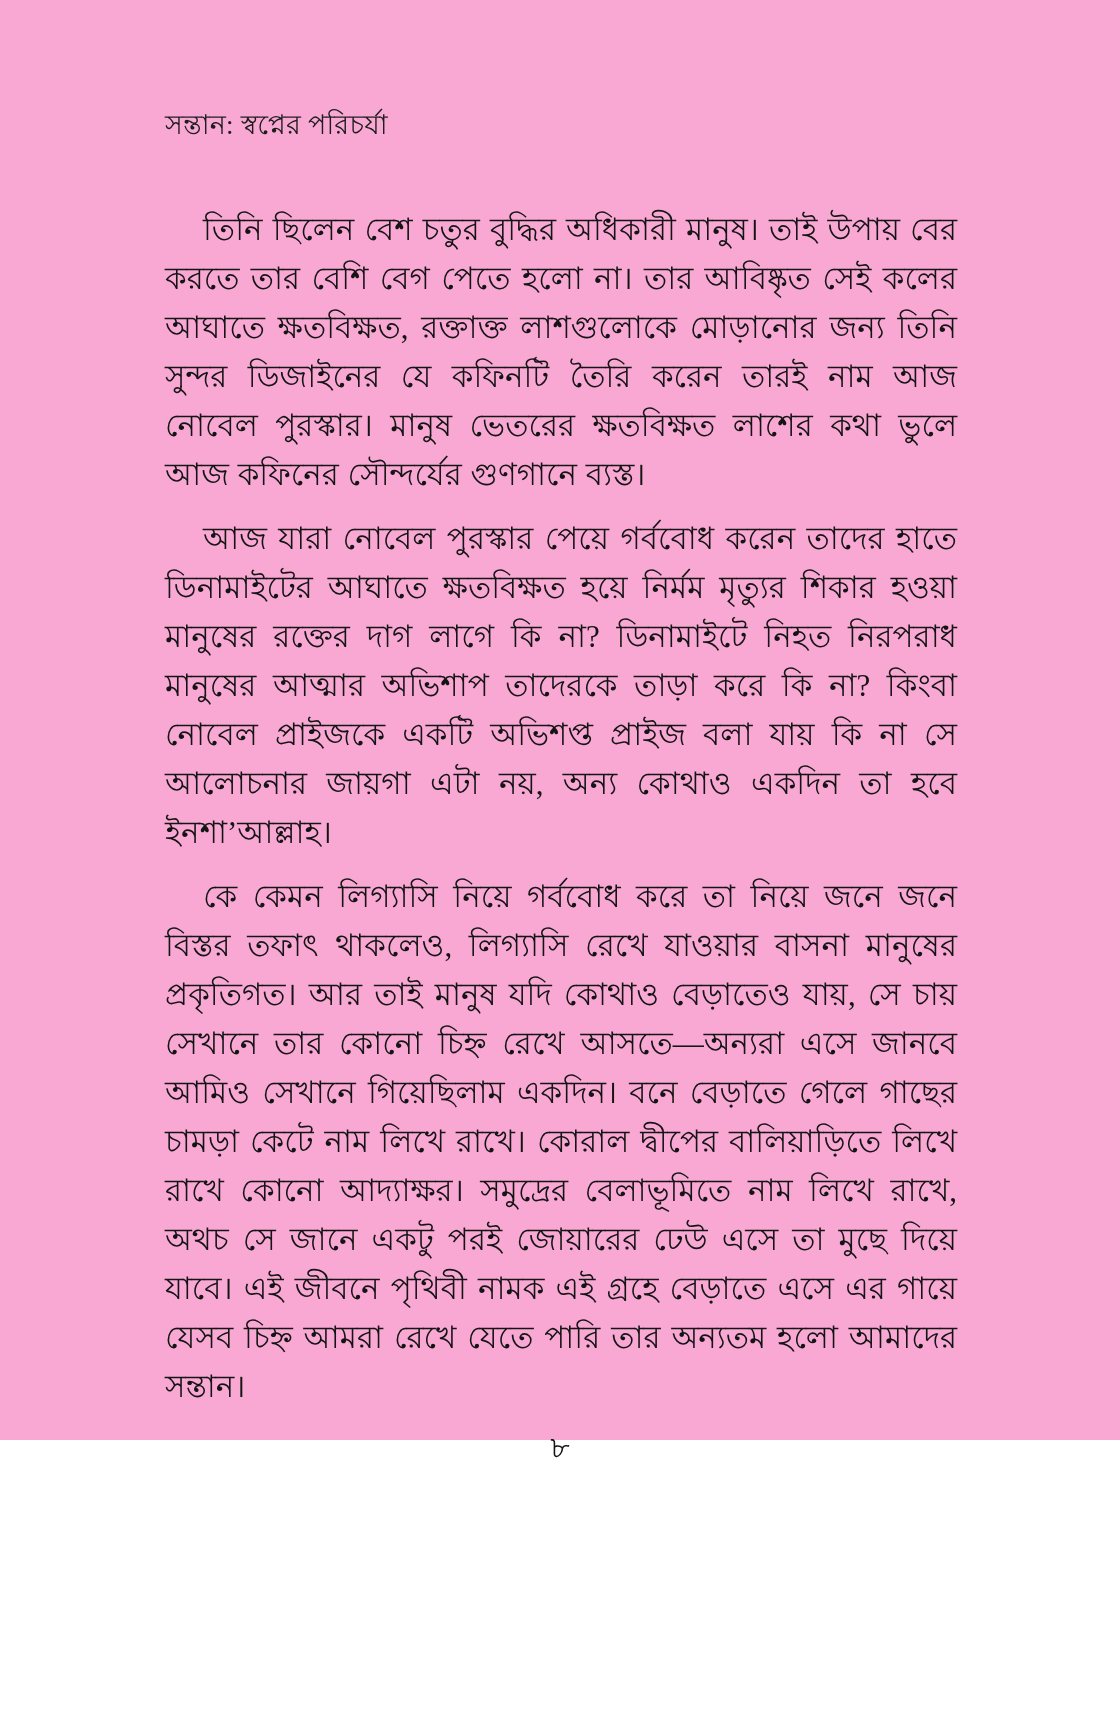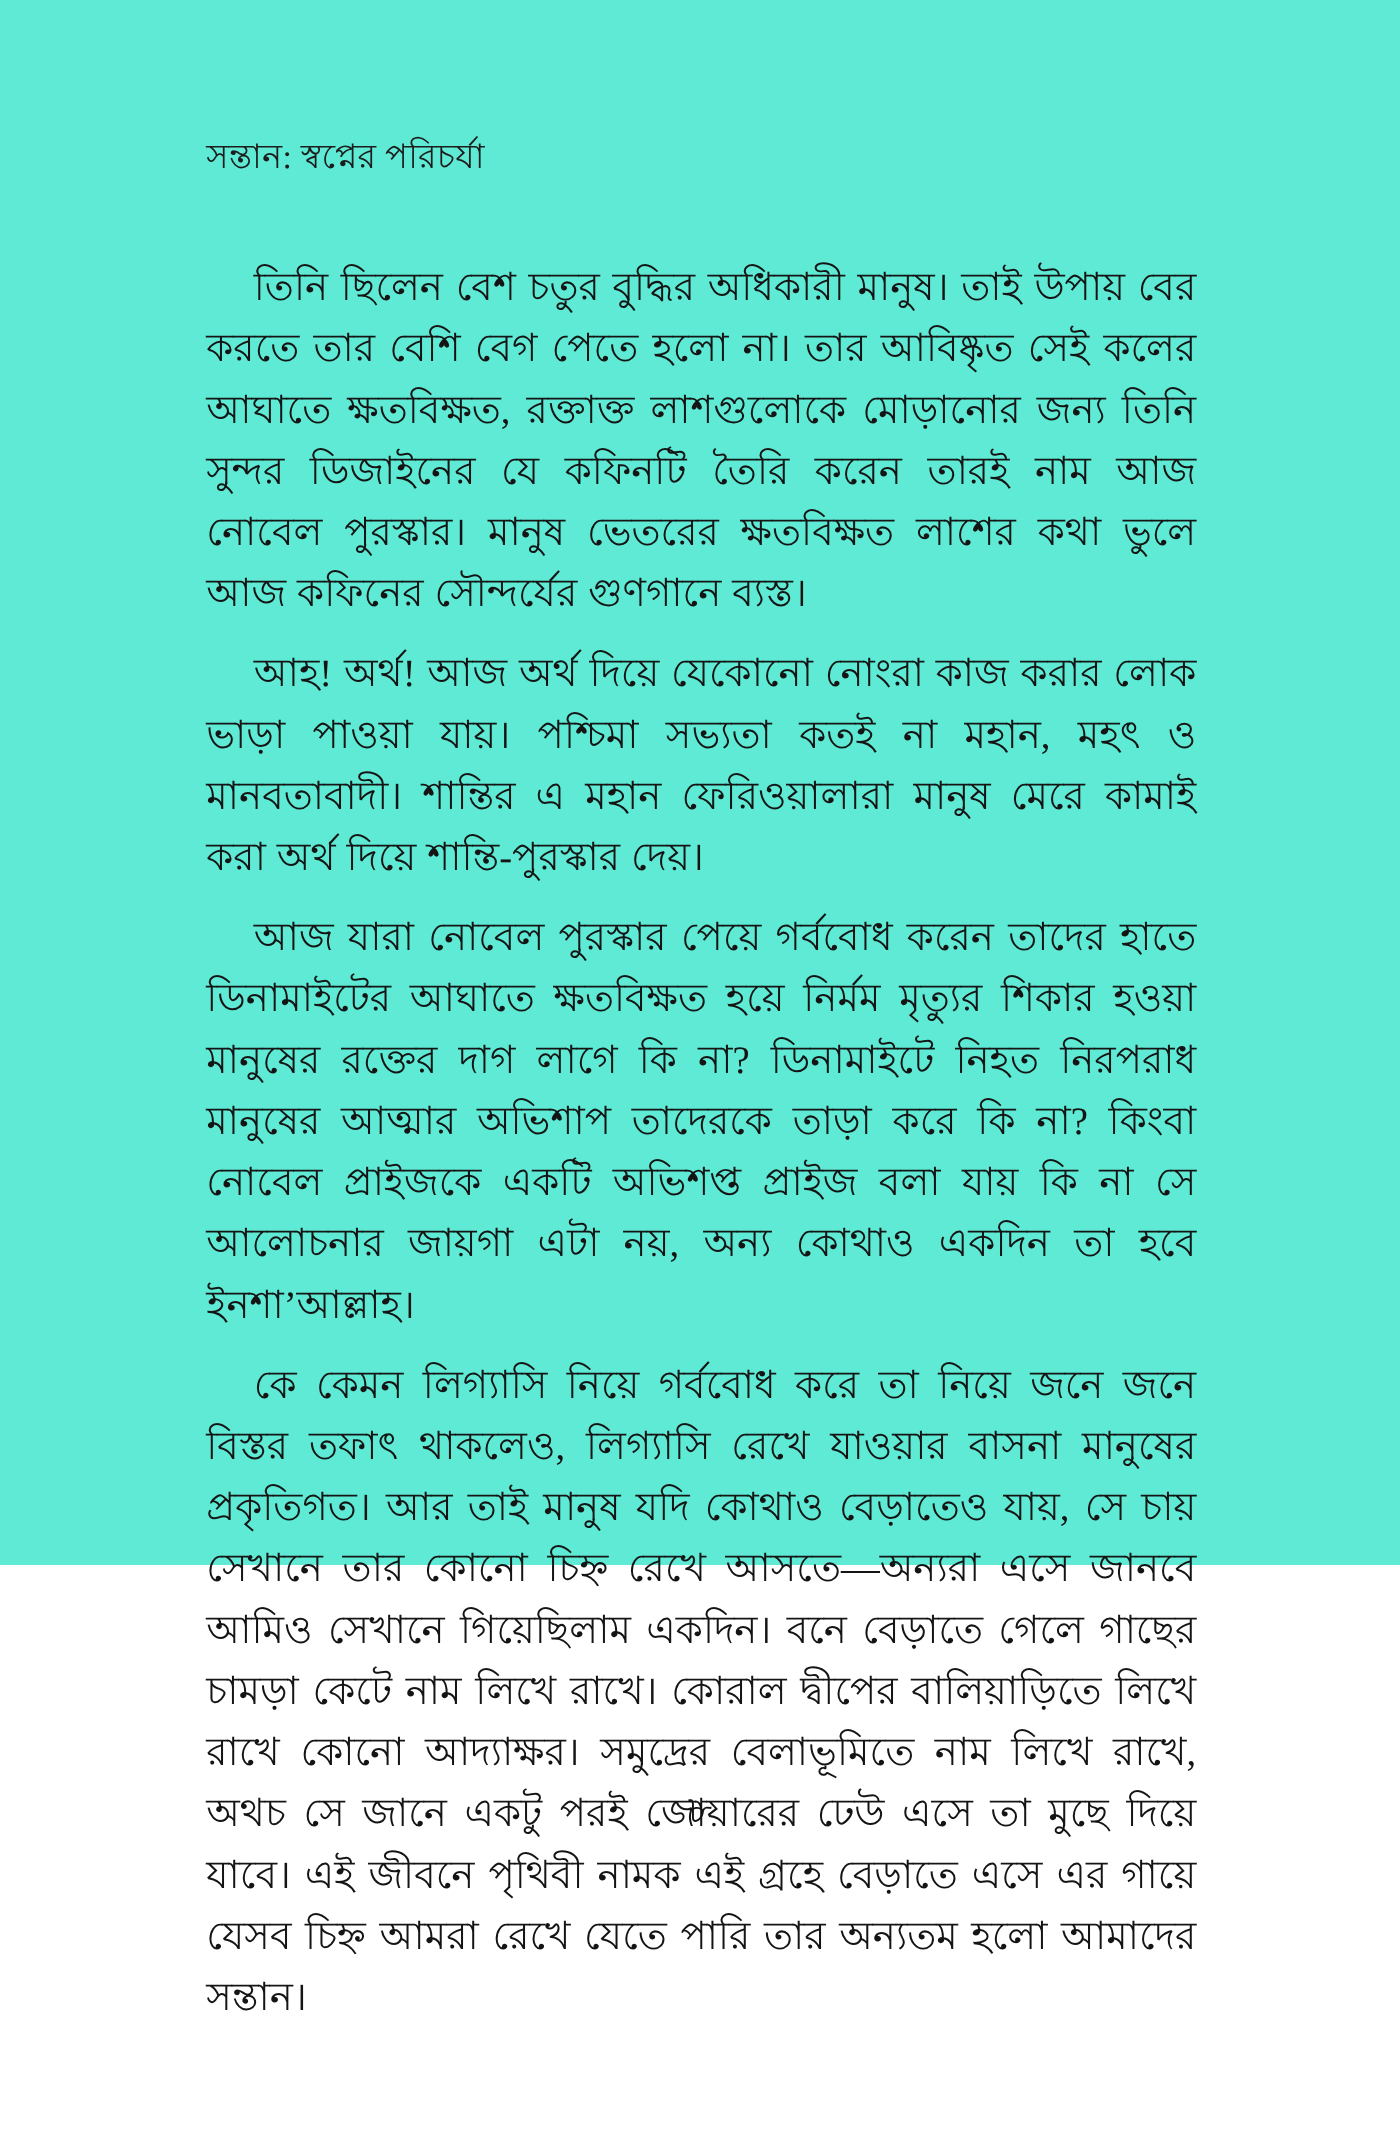--- a/index.html
+++ b/index.html
@@ -7,22 +7,22 @@
   html, body {
     width: 1120px;
     height: 1720px;
     background: #ffffff;
     font-family: "Liberation Serif", "DejaVu Serif", serif;
   }
 
   .book-page {
     position: relative;
     width: 1120px;
-    height: 1252px;
-    background: #5eead4;
+    height: 1440px;
+    background: #f9a8d4;
     color: #1b1b1b;
     padding: 108px 163px 0 165px;
   }
 
   .running-head {
     font-size: 27px;
     line-height: 1.3;
     color: #1c1c1c;
     letter-spacing: 0.2px;
   }
@@ -53,20 +53,19 @@
 </style>
 </head>
 <body>
 
 <div class="book-page">
 
   <div class="running-head">সন্তান: স্বপ্নের পরিচর্যা</div>
 
   <div class="body-text">
     <p>তিনি ছিলেন বেশ চতুর বুদ্ধির অধিকারী মানুষ। তাই উপায় বের করতে তার বেশি বেগ পেতে হলো না। তার আবিষ্কৃত সেই কলের আঘাতে ক্ষতবিক্ষত, রক্তাক্ত লাশগুলোকে মোড়ানোর জন্য তিনি সুন্দর ডিজাইনের যে কফিনটি তৈরি করেন তারই নাম আজ নোবেল পুরস্কার। মানুষ ভেতরের ক্ষতবিক্ষত লাশের কথা ভুলে আজ কফিনের সৌন্দর্যের গুণগানে ব্যস্ত।</p>
-    <p>আহ! অর্থ! আজ অর্থ দিয়ে যেকোনো নোংরা কাজ করার লোক ভাড়া পাওয়া যায়। পশ্চিমা সভ্যতা কতই না মহান, মহৎ ও মানবতাবাদী। শান্তির এ মহান ফেরিওয়ালারা মানুষ মেরে কামাই করা অর্থ দিয়ে শান্তি-পুরস্কার দেয়।</p>
     <p>আজ যারা নোবেল পুরস্কার পেয়ে গর্ববোধ করেন তাদের হাতে ডিনামাইটের আঘাতে ক্ষতবিক্ষত হয়ে নির্মম মৃত্যুর শিকার হওয়া মানুষের রক্তের দাগ লাগে কি না? ডিনামাইটে নিহত নিরপরাধ মানুষের আত্মার অভিশাপ তাদেরকে তাড়া করে কি না? কিংবা নোবেল প্রাইজকে একটি অভিশপ্ত প্রাইজ বলা যায় কি না সে আলোচনার জায়গা এটা নয়, অন্য কোথাও একদিন তা হবে ইনশা’আল্লাহ।</p>
     <p>কে কেমন লিগ্যাসি নিয়ে গর্ববোধ করে তা নিয়ে জনে জনে বিস্তর তফাৎ থাকলেও, লিগ্যাসি রেখে যাওয়ার বাসনা মানুষের প্রকৃতিগত। আর তাই মানুষ যদি কোথাও বেড়াতেও যায়, সে চায় সেখানে তার কোনো চিহ্ন রেখে আসতে—অন্যরা এসে জানবে আমিও সেখানে গিয়েছিলাম একদিন। বনে বেড়াতে গেলে গাছের চামড়া কেটে নাম লিখে রাখে। কোরাল দ্বীপের বালিয়াড়িতে লিখে রাখে কোনো আদ্যাক্ষর। সমুদ্রের বেলাভূমিতে নাম লিখে রাখে, অথচ সে জানে একটু পরই জোয়ারের ঢেউ এসে তা মুছে দিয়ে যাবে। এই জীবনে পৃথিবী নামক এই গ্রহে বেড়াতে এসে এর গায়ে যেসব চিহ্ন আমরা রেখে যেতে পারি তার অন্যতম হলো আমাদের সন্তান।</p>
   </div>
 
   <div class="page-number">৮</div>
 
 </div>
 
 </body></html>

